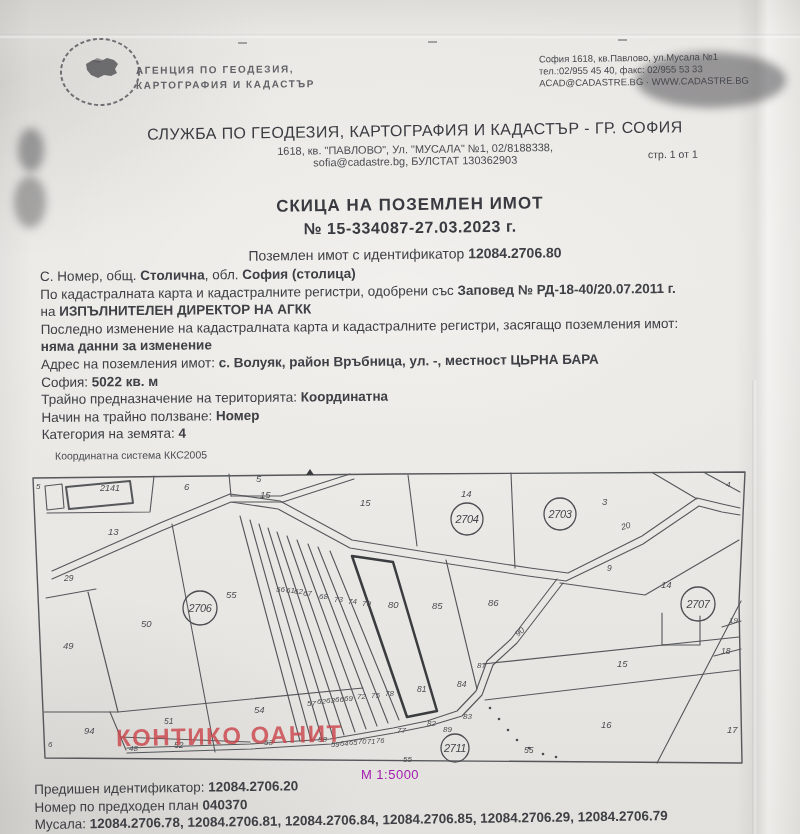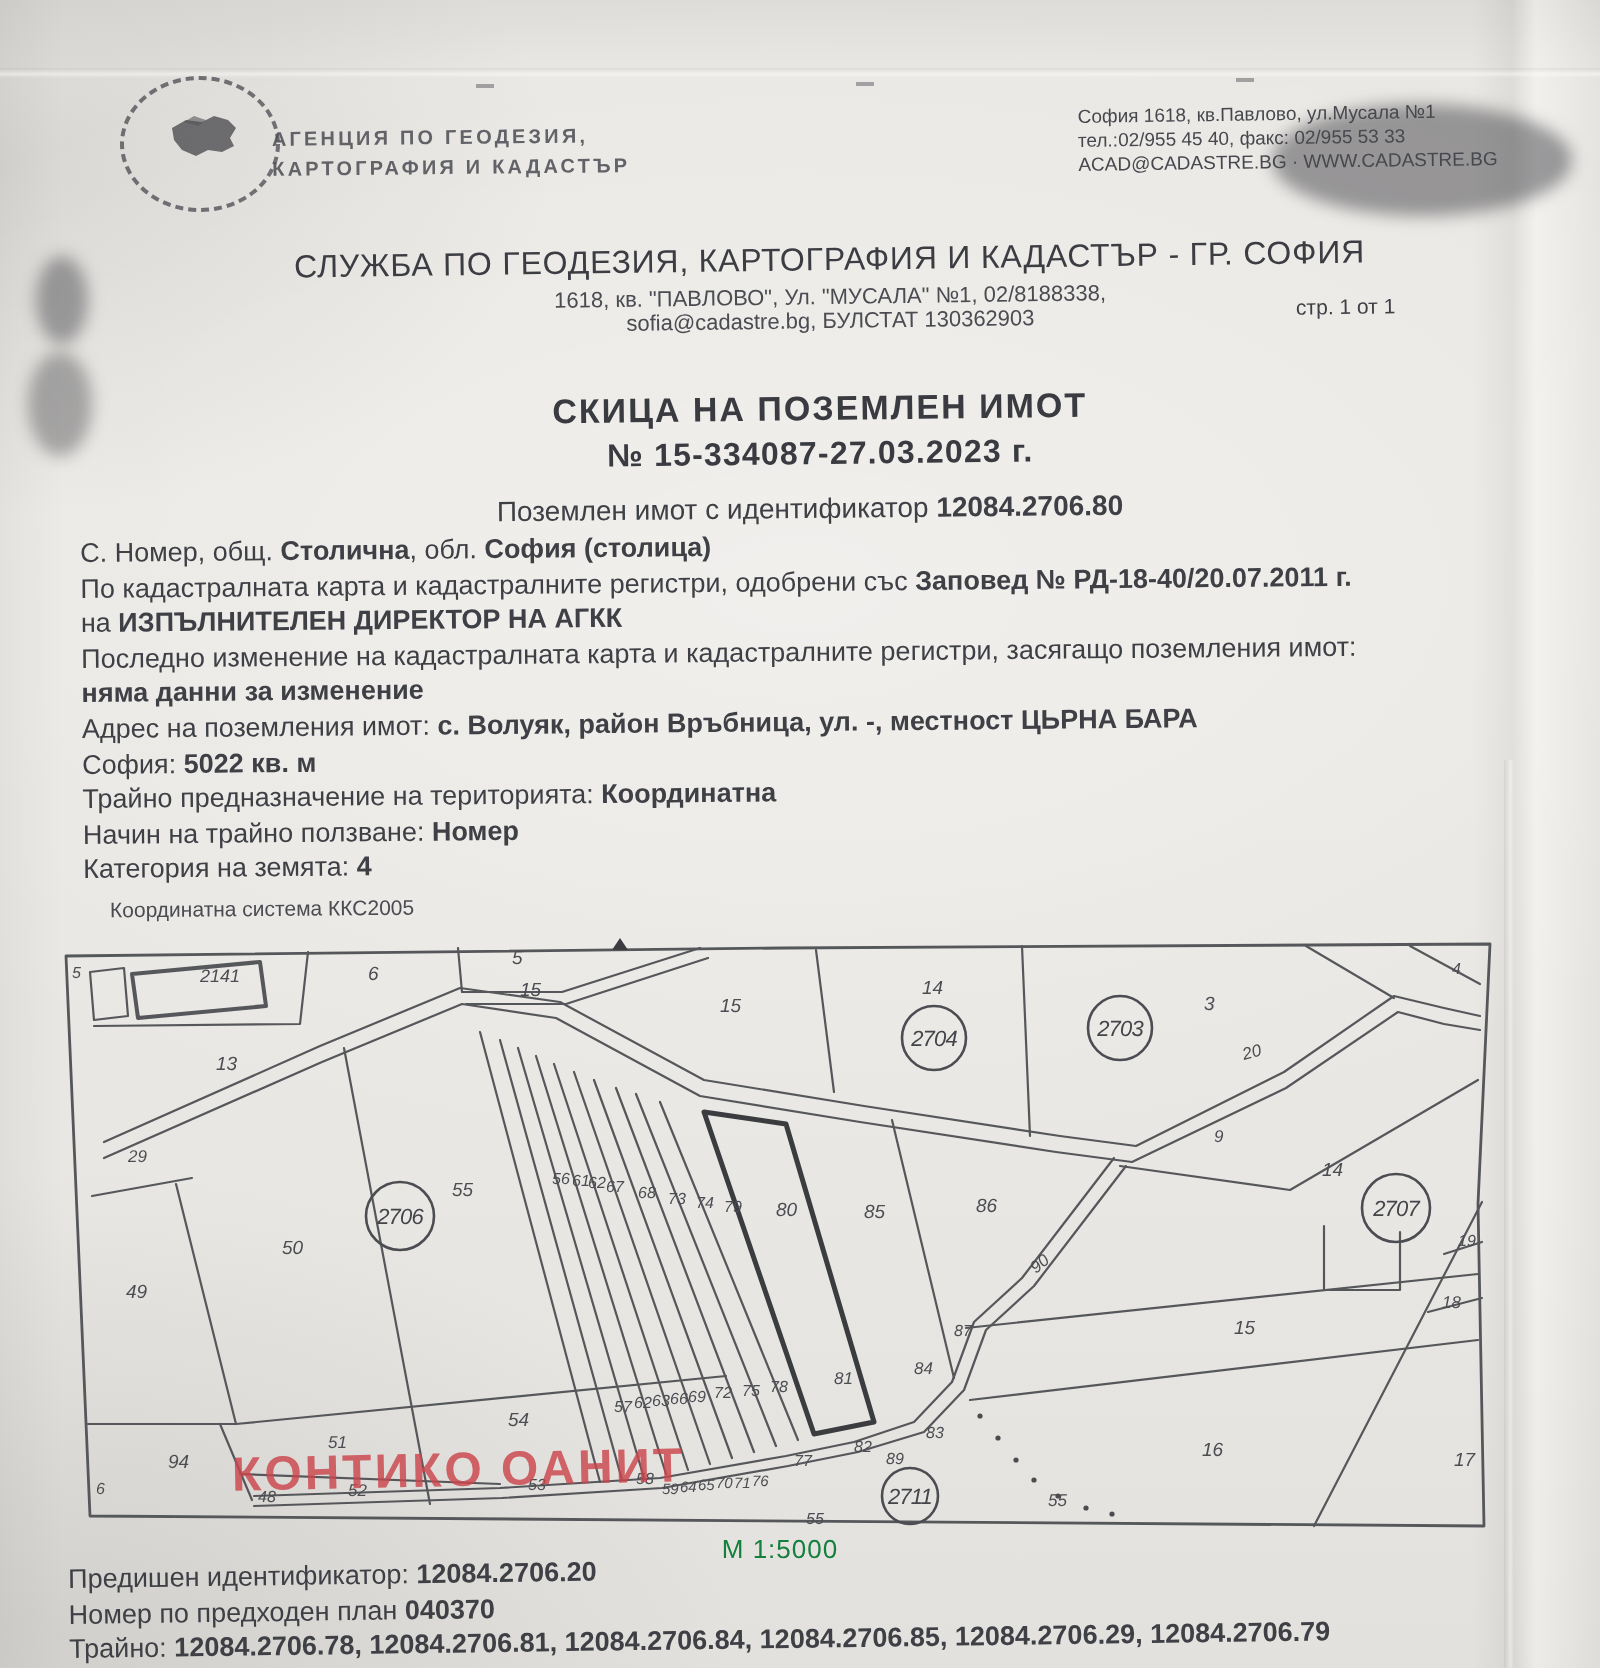--- a/index.html
+++ b/index.html
@@ -45,21 +45,21 @@
   .doc-title .t1{font-size:17px;font-weight:bold;letter-spacing:1px;color:#393b41;}
   .doc-title .t2{font-size:16px;font-weight:bold;letter-spacing:.6px;color:#393b41;margin-top:4px;}
   .doc-sub{position:absolute;left:10px;top:246px;width:790px;text-align:center;font-size:14px;color:#3e4046;transform:rotate(-0.6deg);}
 
   .info{position:absolute;left:40px;top:268px;width:740px;font-size:13.5px;line-height:17.6px;
     color:#3e4046;transform:rotate(-0.55deg);transform-origin:0 0;}
   .coord{position:absolute;left:55px;top:449px;font-size:10.5px;color:#4a4c52;transform:rotate(-0.5deg);}
 
   svg.map{position:absolute;left:0;top:0;width:800px;height:834px;pointer-events:none;}
   .map-scale{position:absolute;left:320px;top:767px;width:140px;text-align:center;
-    font-size:13px;color:#15803d;letter-spacing:.5px;}
+    font-size:13px;color:#a21caf;letter-spacing:.5px;}
   .watermark{position:absolute;left:116px;top:722px;font-size:24px;font-weight:bold;letter-spacing:1.5px;
     color:rgba(203,70,76,0.82);transform:rotate(-1.2deg);white-space:nowrap;}
 
   .footer{position:absolute;left:34px;top:781px;width:760px;font-size:13.5px;line-height:17.6px;
     color:#3e4046;transform:rotate(-0.8deg);transform-origin:0 0;}
 </style>
 </head>
 <body>
 
 <div class="paper"></div>
@@ -276,14 +276,14 @@
       <text x="403" y="762" font-size="8" fill="#4b4d52" font-family="&quot;Liberation Sans&quot;,&quot;DejaVu Sans&quot;,sans-serif" font-style="italic">55</text>
     </g>
 </svg>
 
 <div class="watermark">КОНТИКО ОАНИТ</div>
 <div class="map-scale">М 1:5000</div>
 
 <div class="footer">
     <div><span>Предишен идентификатор: </span><span class="b">12084.2706.20</span></div>
     <div><span>Номер по предходен план  </span><span class="b">040370</span></div>
-    <div><span>Трайно: </span><span class="b">12084.2706.78, 12084.2706.81, 12084.2706.84, 12084.2706.85, 12084.2706.29, 12084.2706.79</span></div>
+    <div><span>Мусала: </span><span class="b">12084.2706.78, 12084.2706.81, 12084.2706.84, 12084.2706.85, 12084.2706.29, 12084.2706.79</span></div>
   </div>
 
 </body></html>

